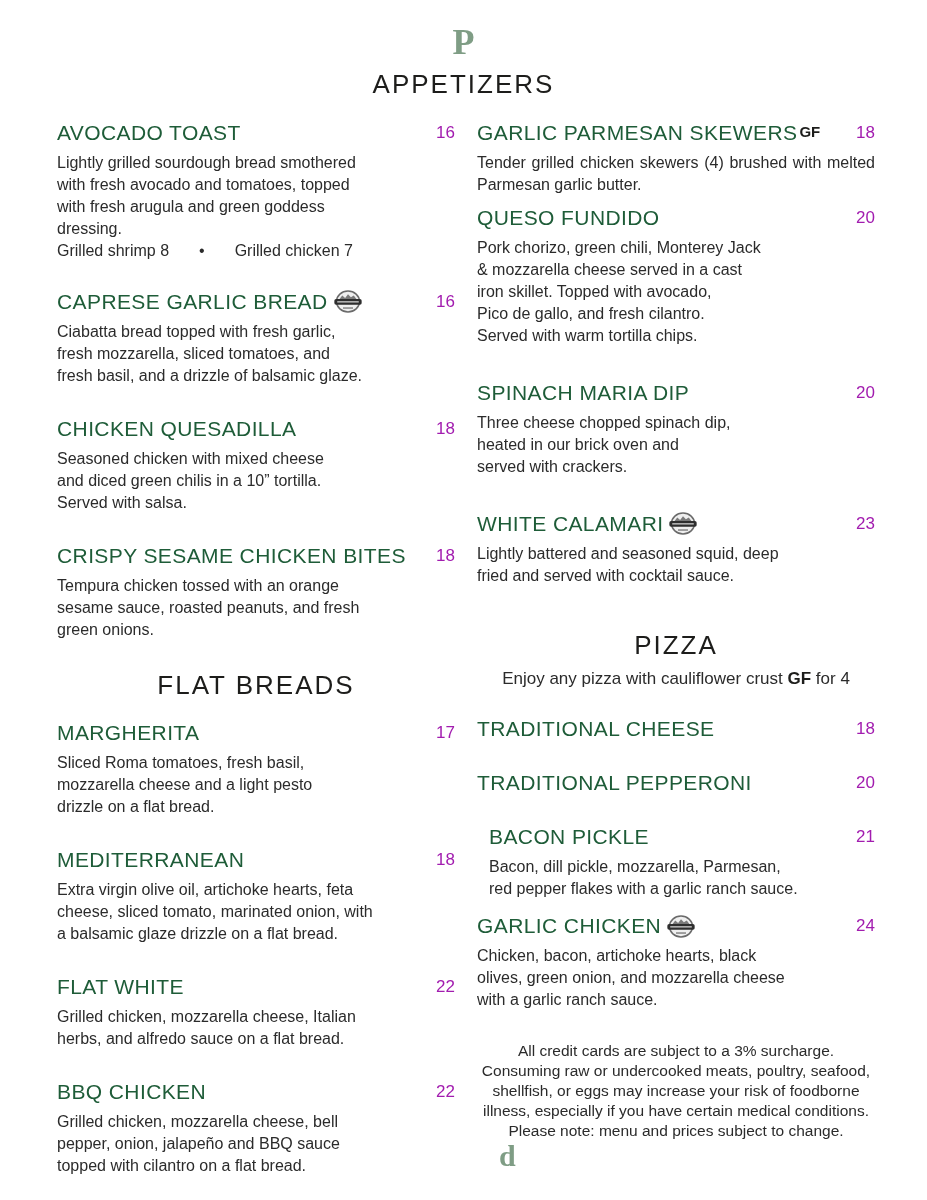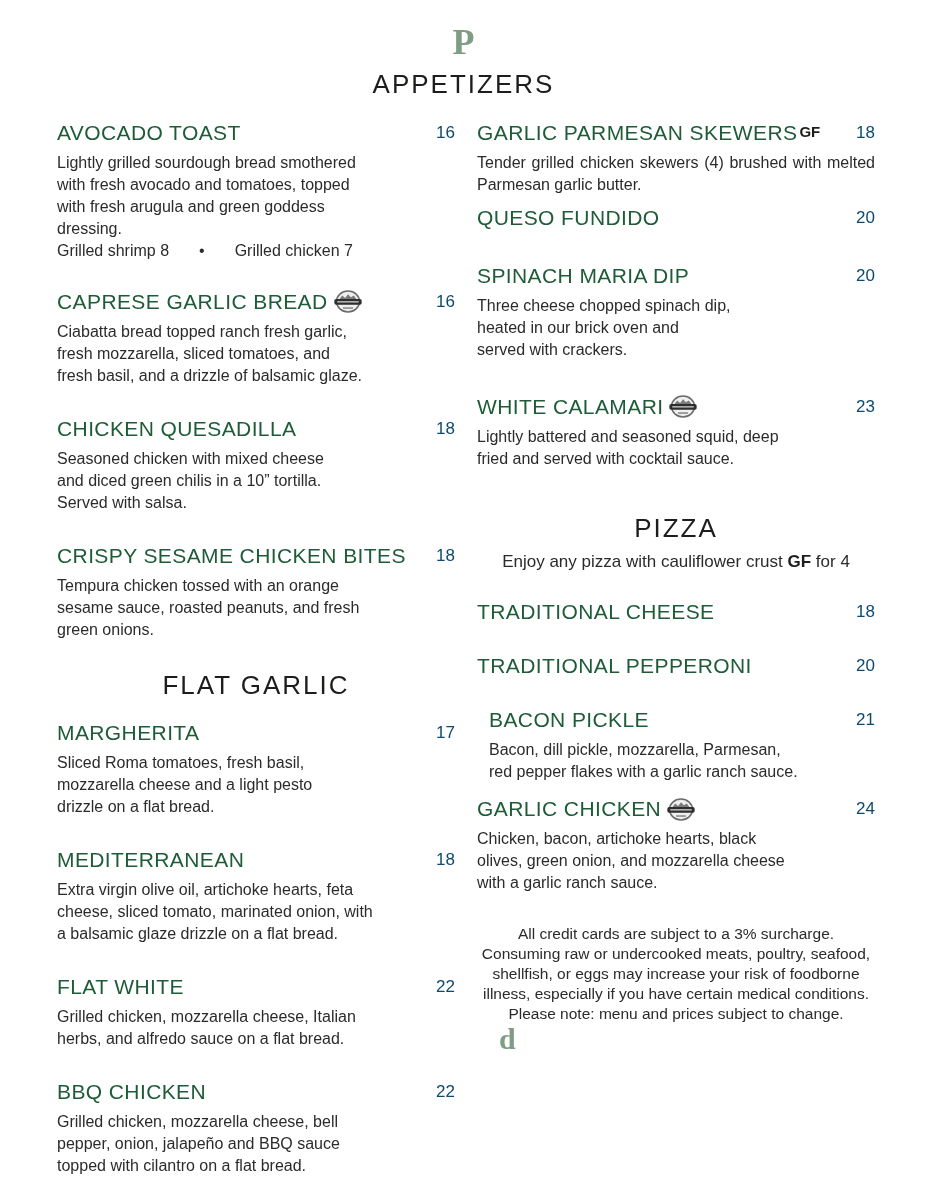--- a/index.html
+++ b/index.html
@@ -50,21 +50,21 @@
     font-size:15px;
     font-weight:bold;
     color:#1d1d1b;
     margin-left:2px;
     align-self:flex-start;
     line-height:1.4;
   }
   .item-price{
     margin-left:auto;
     font-size:17px;
-    color:#0c4a6e;
+    color:#a21caf;
     padding-left:6px;
   }
   .item-desc{
     margin-top:7px;
     font-size:16px;
     line-height:22px;
     color:#2b2b2b;
     white-space:pre-line;
   }
   .item-desc.justify{text-align:justify;}
@@ -145,21 +145,21 @@
           <span class="item-name">CAPRESE GARLIC BREAD</span>
           <svg class="badge" width="32" height="23" viewBox="0 0 44 32">
             <ellipse cx="22" cy="16" rx="16" ry="14.5" fill="#efefef" stroke="#6a6a6a" stroke-width="2"></ellipse>
             <path d="M10 13 L14 7.5 L18 11 L22 6 L26 10 L30 7.5 L34 13 Z" fill="#7a7a7a"></path>
             <rect x="3" y="12.5" width="38" height="8" rx="2.5" fill="#2e2e2e"></rect>
             <rect x="7" y="15.6" width="30" height="1.8" fill="#cfcfcf"></rect>
             <path d="M15 24 h14 v2.2 h-14z" fill="#8a8a8a"></path>
           </svg>
           <span class="item-price">16</span>
         </div>
-        <div class="item-desc">Ciabatta bread topped ranch fresh garlic,
+        <div class="item-desc">Ciabatta bread topped with fresh garlic,
 fresh mozzarella, sliced tomatoes, and
 fresh basil, and a drizzle of balsamic glaze.</div>
       </div>
 
       <div class="item">
         <div class="item-head">
           <span class="item-name">CHICKEN QUESADILLA</span>
           <span class="item-price">18</span>
         </div>
         <div class="item-desc">Seasoned chicken with mixed cheese
@@ -170,21 +170,21 @@
       <div class="item">
         <div class="item-head">
           <span class="item-name">CRISPY SESAME CHICKEN BITES</span>
           <span class="item-price">18</span>
         </div>
         <div class="item-desc">Tempura chicken tossed with an orange
 sesame sauce, roasted peanuts, and fresh
 green onions.</div>
       </div>
 
-      <div class="section-title sub-title-left">FLAT GARLIC</div>
+      <div class="section-title sub-title-left">FLAT BREADS</div>
 
       <div class="item">
         <div class="item-head">
           <span class="item-name">MARGHERITA</span>
           <span class="item-price">17</span>
         </div>
         <div class="item-desc">Sliced Roma tomatoes, fresh basil,
 mozzarella cheese and a light pesto
 drizzle on a flat bread.</div>
       </div>
@@ -229,20 +229,25 @@
           <span class="item-price">18</span>
         </div>
         <div class="item-desc justify">Tender grilled chicken skewers (4) brushed with melted Parmesan garlic butter.</div>
       </div>
 
       <div class="item mb-med">
         <div class="item-head">
           <span class="item-name">QUESO FUNDIDO</span>
           <span class="item-price">20</span>
         </div>
+        <div class="item-desc">Pork chorizo, green chili, Monterey Jack
+&amp; mozzarella cheese served in a cast
+iron skillet. Topped with avocado,
+Pico de gallo, and fresh cilantro.
+Served with warm tortilla chips.</div>
       </div>
 
       <div class="item mb-med">
         <div class="item-head">
           <span class="item-name">SPINACH MARIA DIP</span>
           <span class="item-price">20</span>
         </div>
         <div class="item-desc">Three cheese chopped spinach dip,
 heated in our brick oven and
 served with crackers.</div>

